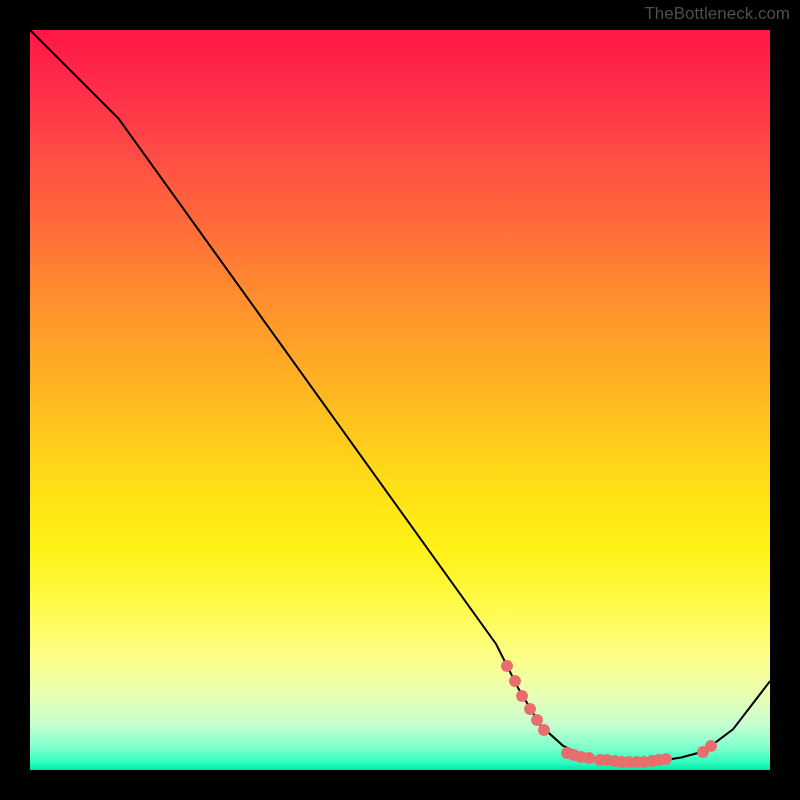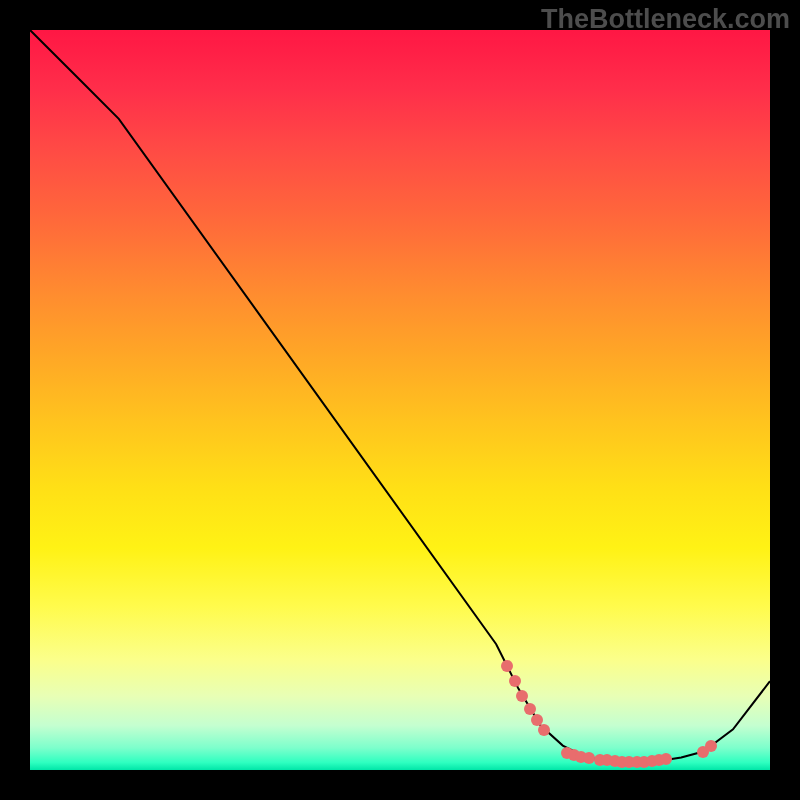--- a/index.html
+++ b/index.html
@@ -9,22 +9,22 @@
     background: #000;
     position: relative;
     font-family: Arial, sans-serif;
     overflow: hidden;
   }
   .attribution {
     position: absolute;
     top: 4px;
     right: 10px;
     color: #4d4d4d;
-    font-size: 27px;
-    font-weight: 700;
+    font-size: 17px;
+    font-weight: 400;
     z-index: 10;
   }
   .plot-area {
     position: absolute;
     left: 30px;
     top: 30px;
     width: 740px;
     height: 740px;
     overflow: hidden;
   }

